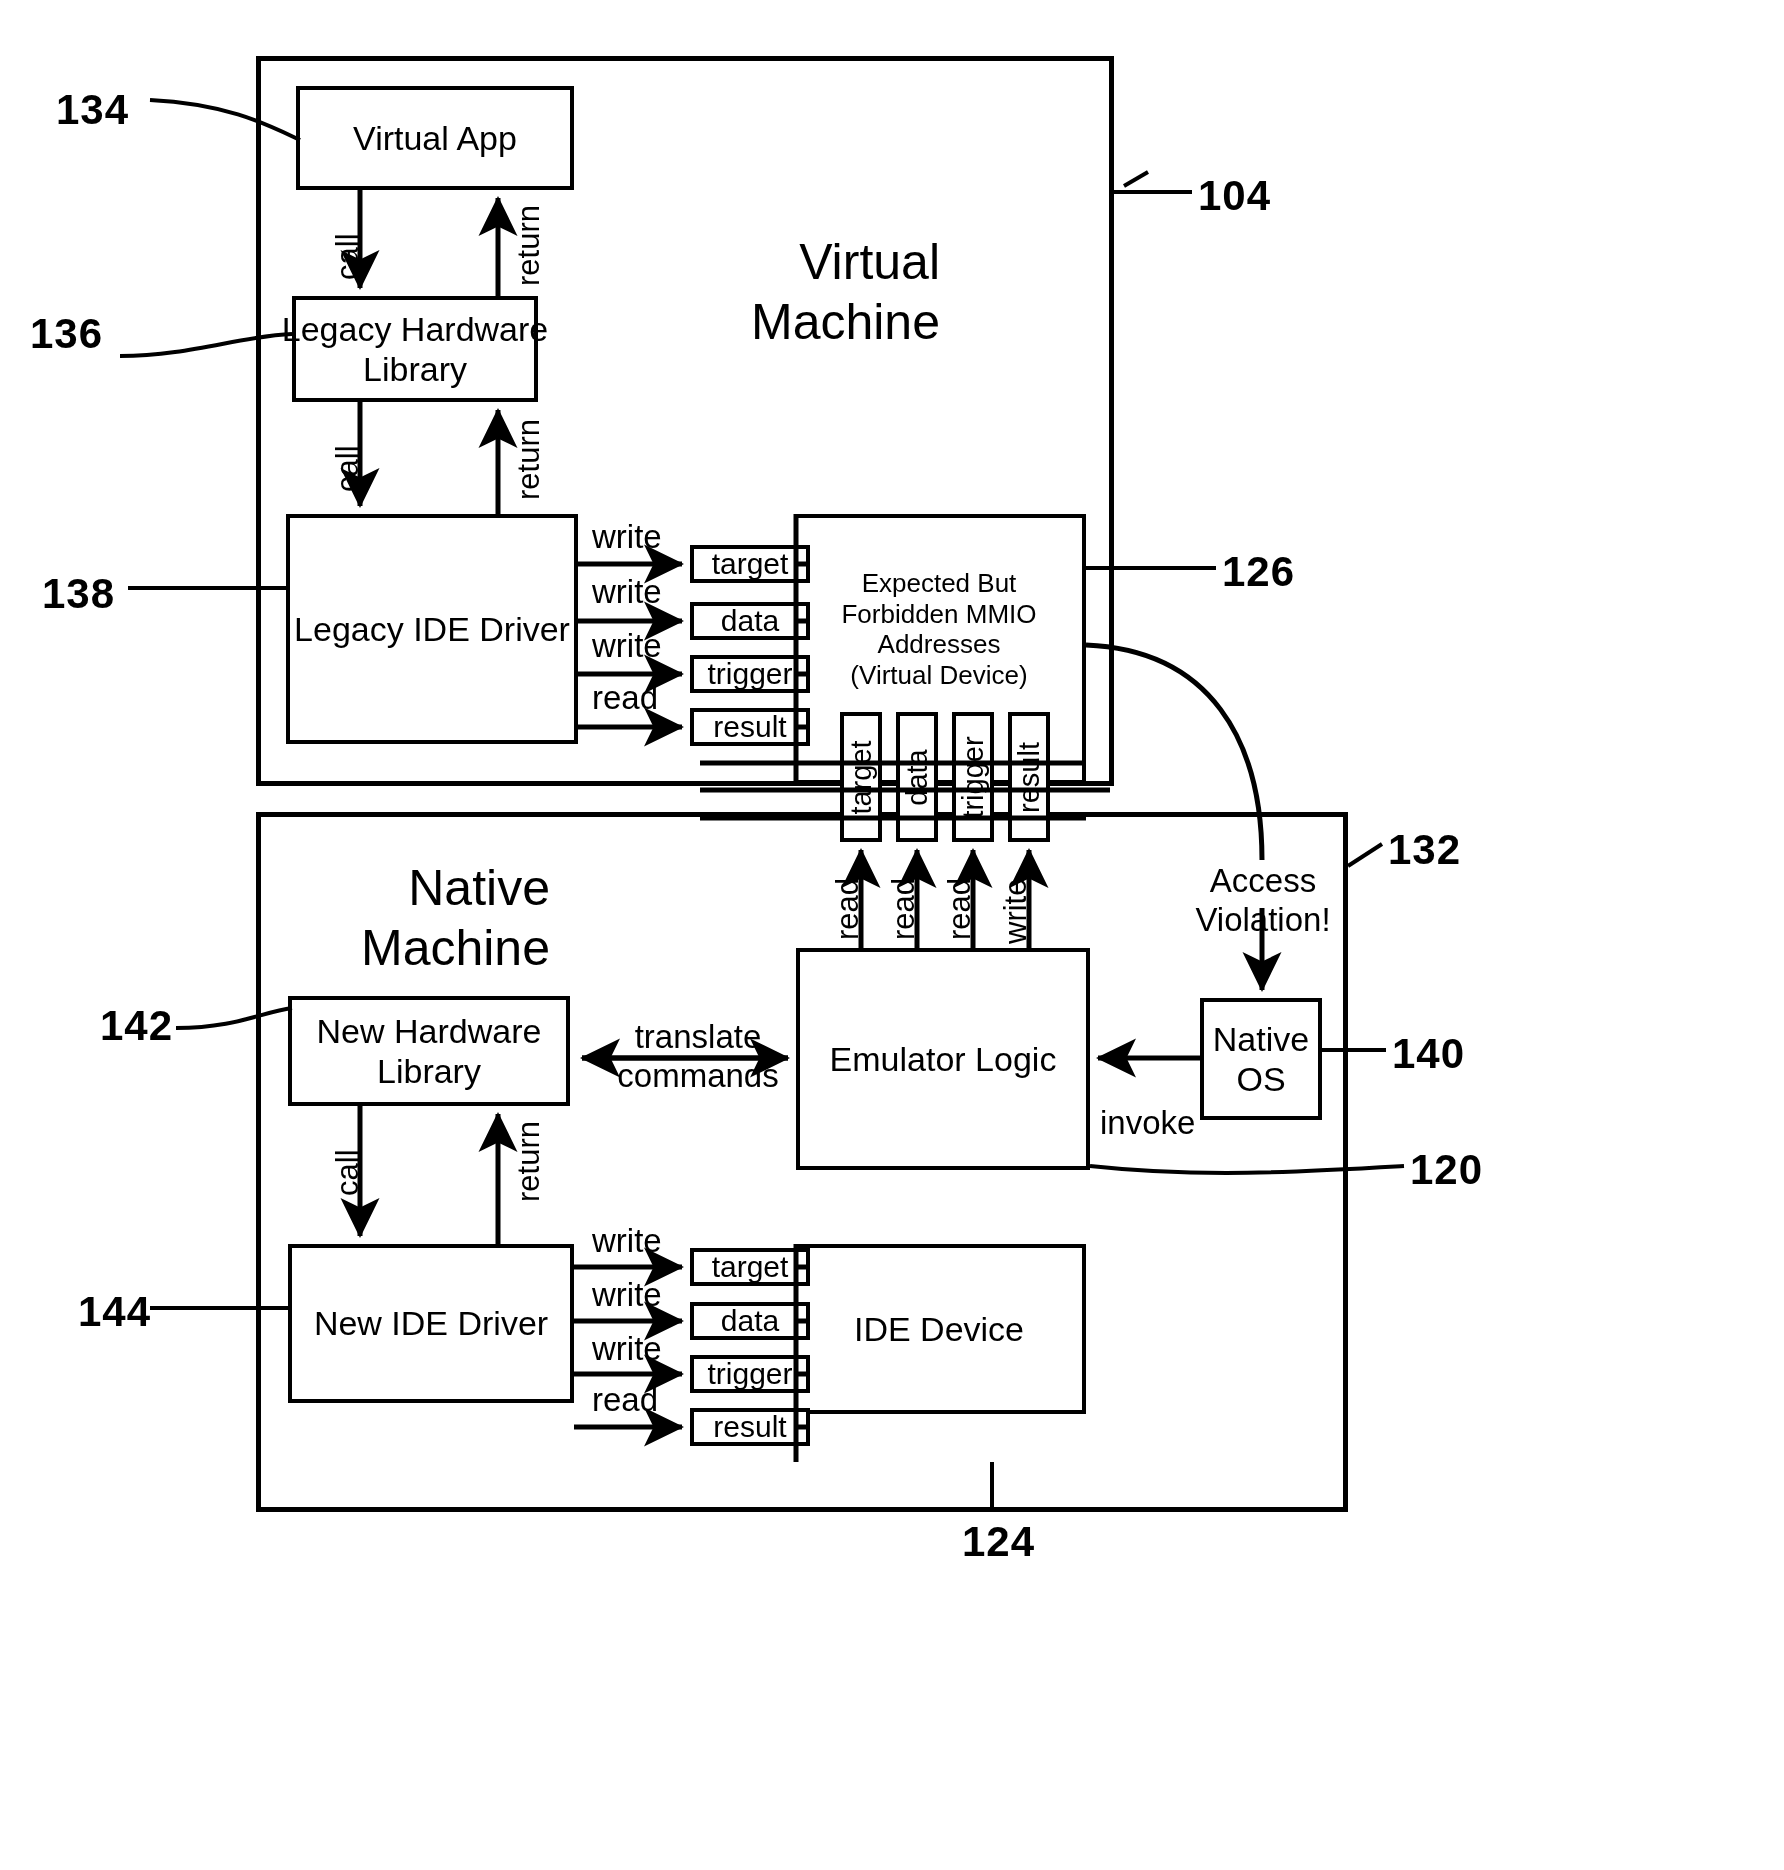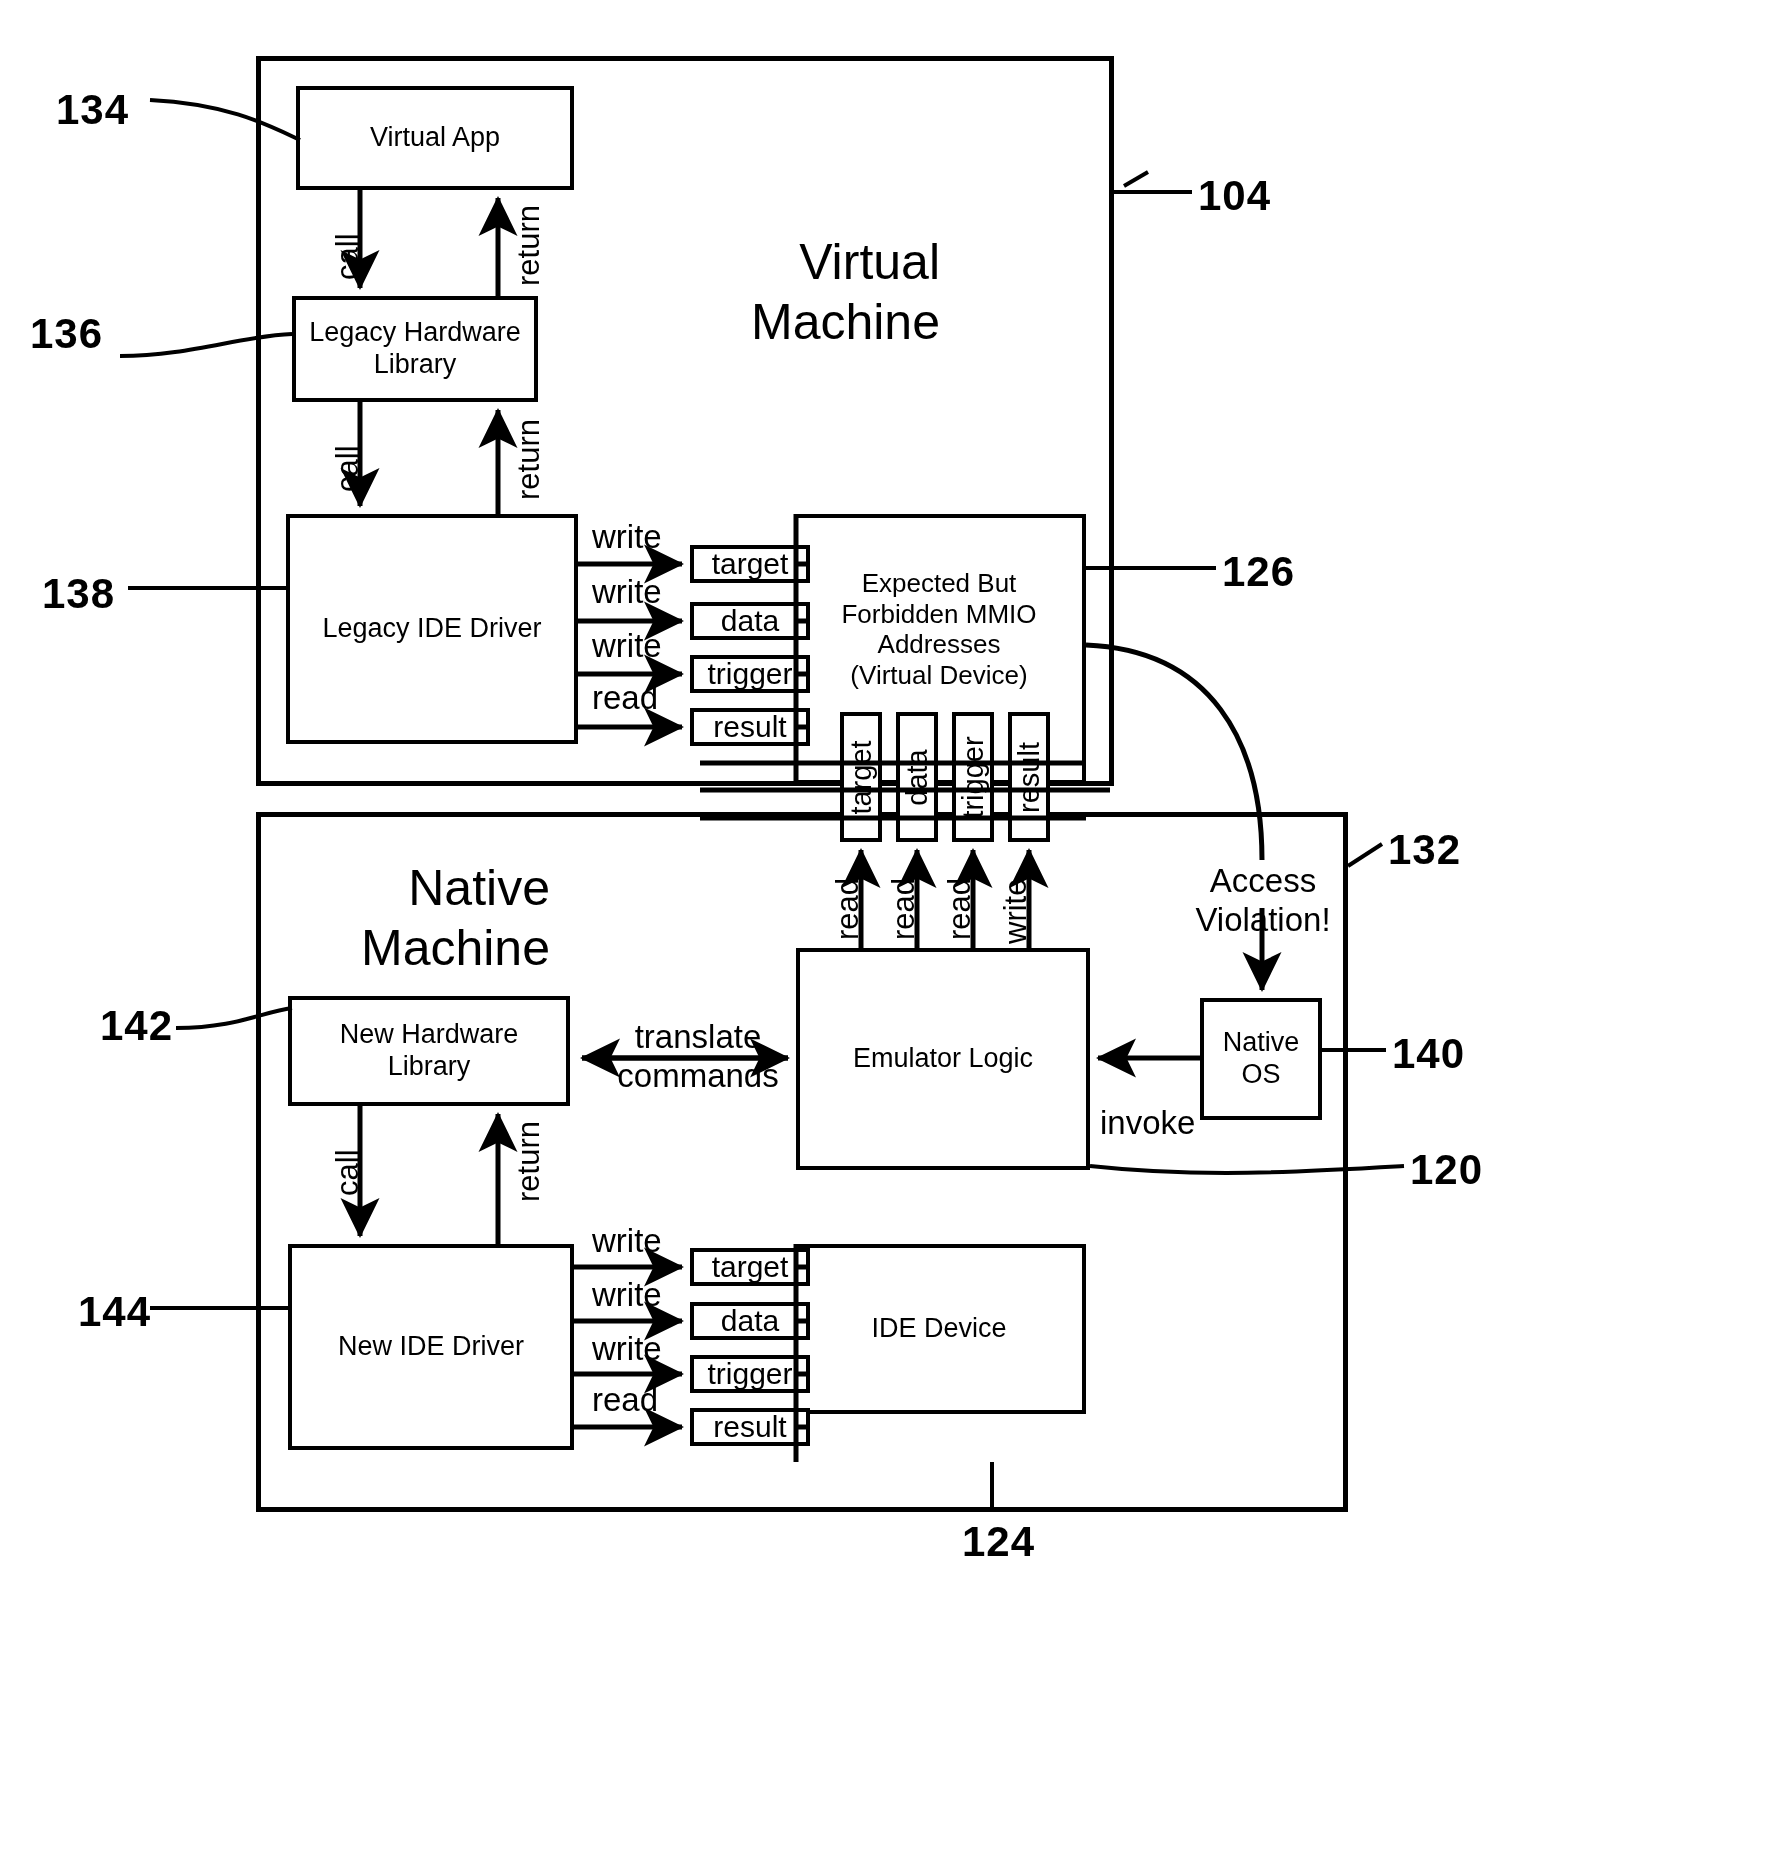--- a/index.html
+++ b/index.html
@@ -83,21 +83,21 @@
     letter-spacing: 1px;
     white-space: nowrap;
   }
   .title {
     position: absolute;
     font-size: 50px;
     line-height: 1.2;
     text-align: right;
     white-space: pre;
   }
-  .boxtext { font-size: 27px; }
+  .boxtext { font-size: 34px; }
   svg.overlay {
     position: absolute;
     left: 0; top: 0;
     width: 1784px; height: 1870px;
     pointer-events: none;
   }
 </style>
 </head>
 <body>
 
@@ -157,21 +157,21 @@
   </div>
   <div class="vreg" style="left:1008px; top:712px; width:42px; height:130px;">
     <span>result</span>
   </div>
 
   <div class="box" style="left:288px; top:996px; width:282px; height:110px;">
     <span class="boxtext" style="white-space:pre;">New Hardware
 Library</span>
   </div>
 
-  <div class="box" style="left:288px; top:1244px; width:286px; height:206px;align-items:center;">
+  <div class="box" style="left:288px; top:1244px; width:286px; height:159px;align-items:center;">
     <span class="boxtext">New IDE Driver</span>
   </div>
 
   <div class="box" style="left:796px; top:948px; width:294px; height:222px;">
     <span class="boxtext">Emulator Logic</span>
   </div>
 
   <div class="box" style="left:1200px; top:998px; width:122px; height:122px;">
     <span class="boxtext" style="white-space:pre;">Native
 OS</span>

